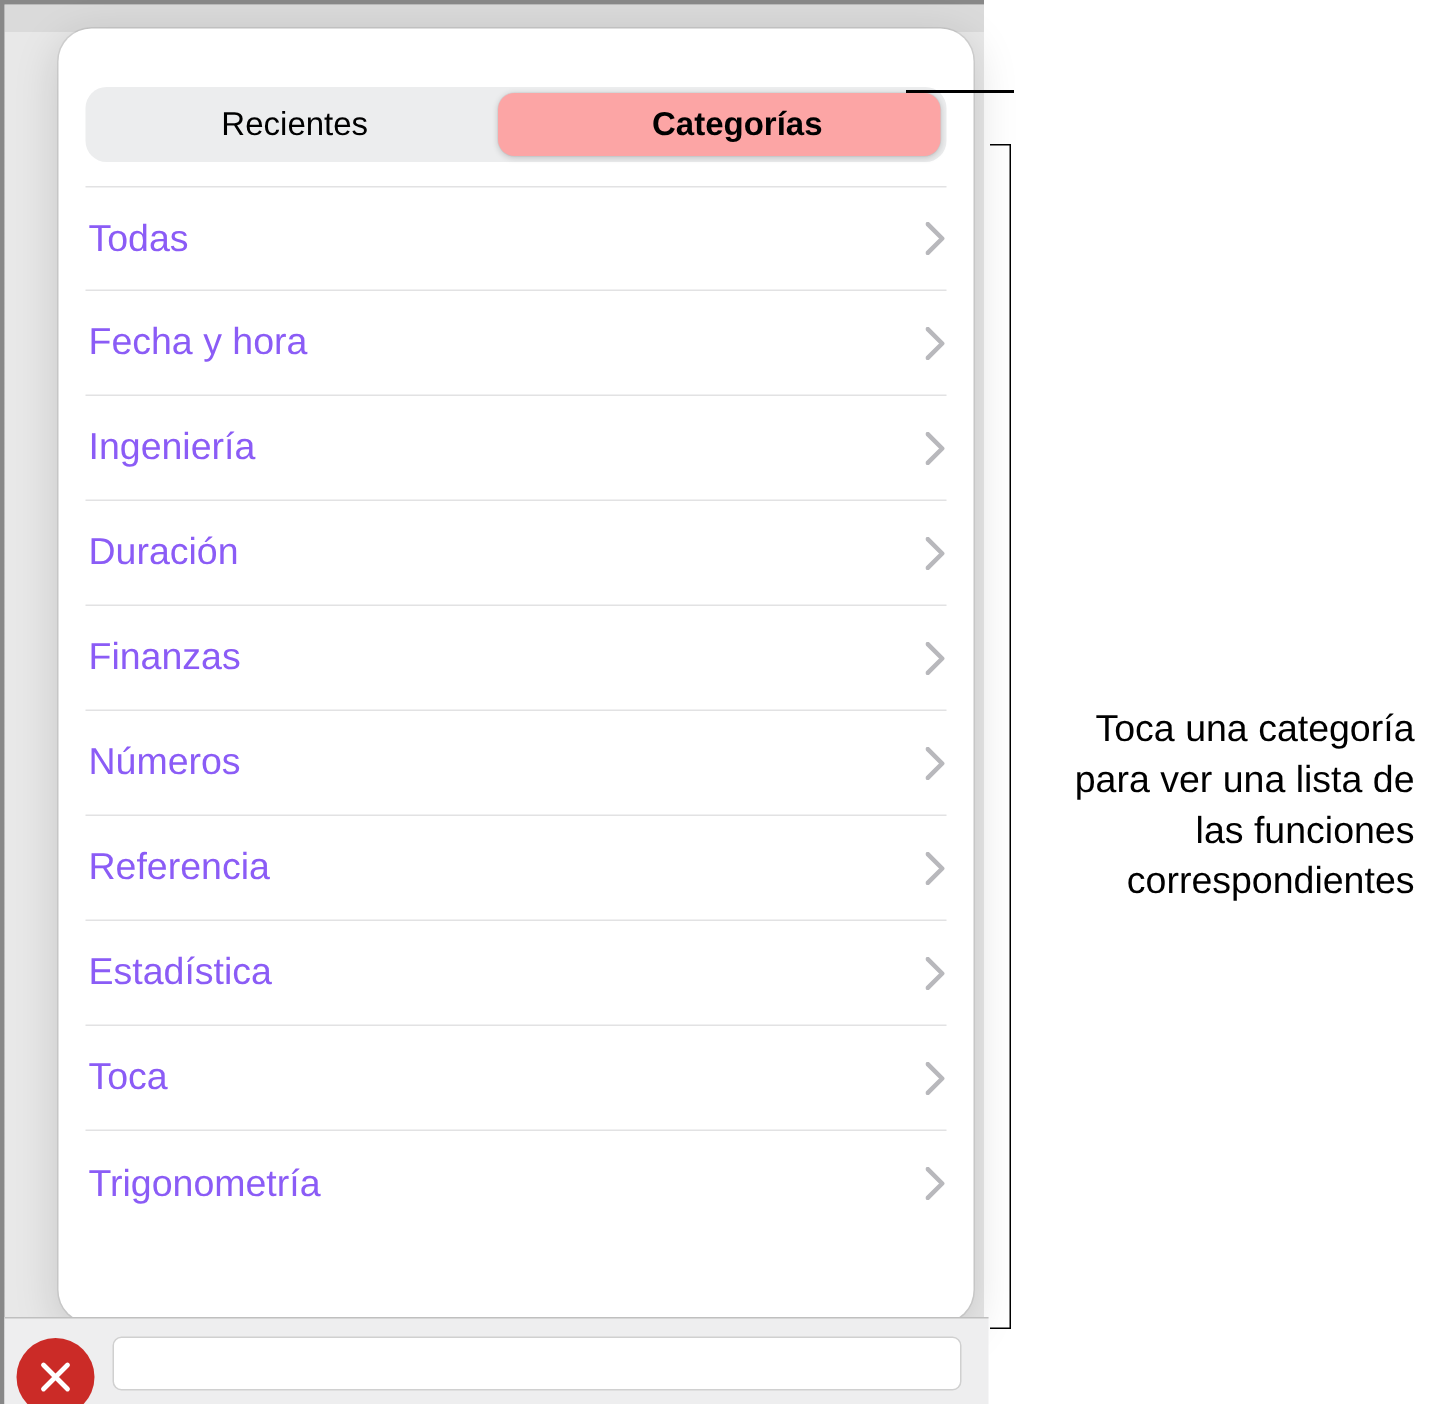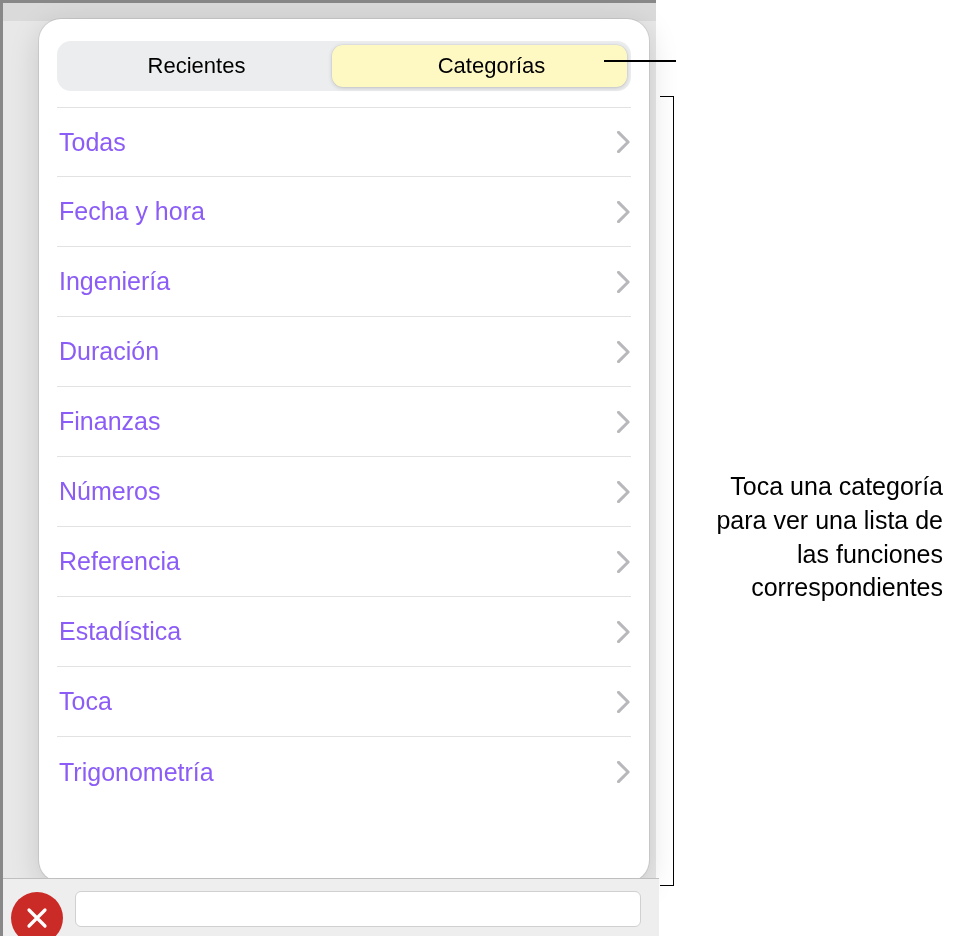--- a/index.html
+++ b/index.html
@@ -36,42 +36,42 @@
       width: 610px;
       height: 863px;
       background: #fff;
       border-radius: 22px;
       box-shadow: 0 0 0 1px rgba(0,0,0,0.08), 0 8px 30px rgba(0,0,0,0.15);
       overflow: hidden;
       display: flex;
       flex-direction: column;
     }
     .segmented {
-      margin: 22px 18px 10px 18px;
+      margin: 39px 18px 10px 18px;
       display: flex;
       background: #ecedee;
       border-radius: 14px;
       padding: 4px;
       height: 50px;
       text-align: right;
     }
     .segment {
       flex: 1;
       display: flex;
       align-items: center;
       justify-content: center;
       font-size: 22px;
       color: #000;
       border-radius: 11px;
       cursor: pointer;
     }
     .segment.active {
-      background: #fef9c3;
+      background: #fca5a5;
       box-shadow: 0 1px 4px rgba(0,0,0,0.18), 0 0 0 0.5px rgba(0,0,0,0.05);
-      font-weight: 400;
+      font-weight: 700;
       padding-left: 24px;
     }
     .list {
       flex: 1;
       overflow: hidden;
       padding: 0 18px;
     }
     .row {
       display: flex;
       align-items: center;

